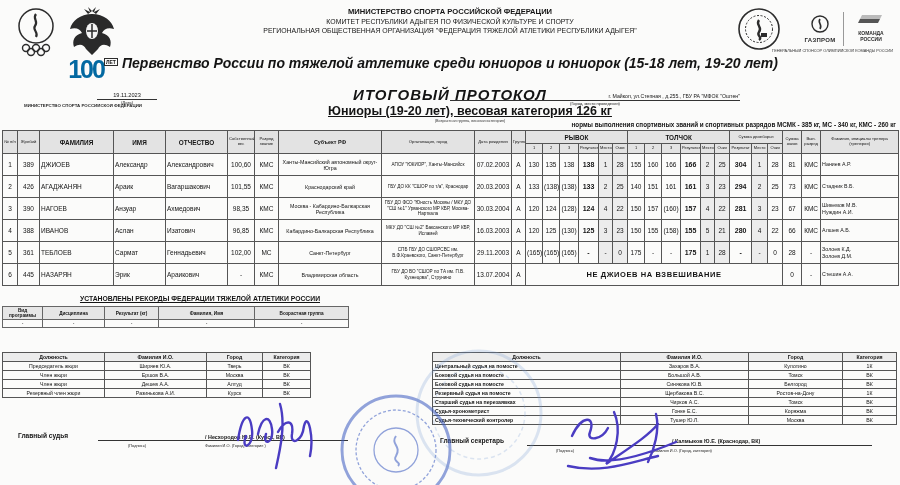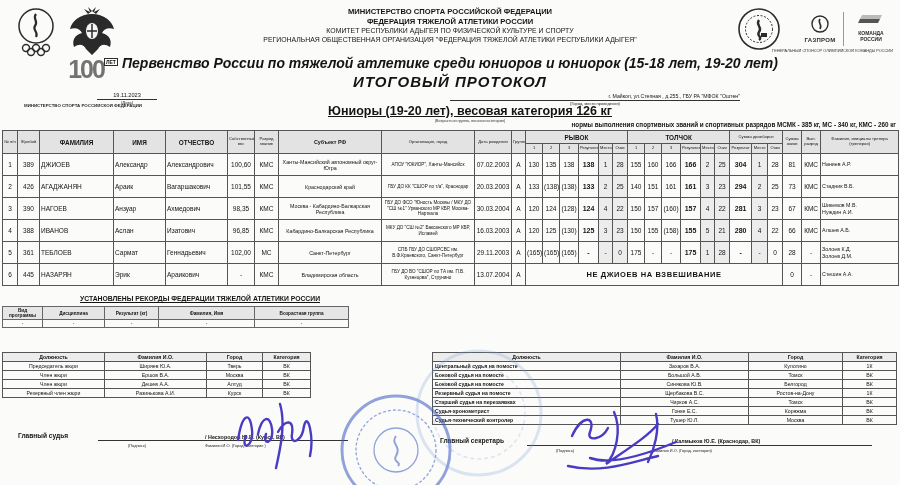--- a/index.html
+++ b/index.html
@@ -4,28 +4,28 @@
 <style>
 *{margin:0;padding:0;box-sizing:border-box}
 html,body{width:900px;height:485px}
 body{font-family:"Liberation Sans",sans-serif;background:#fbfbfa;color:#141414;position:relative;overflow:hidden}
 .abs{position:absolute}
 
 .org-lines{left:120px;top:7px;width:660px;text-align:center}
 .org-lines .l1,.org-lines .l2{font-size:7.6px;font-weight:bold;line-height:9.5px}
 .org-lines .l3,.org-lines .l4{font-size:6.9px;line-height:9px}
 .event-title{left:110px;top:55px;width:680px;text-align:center;font-size:14px;font-weight:bold;font-style:italic}
-.protocol-title{left:110px;top:73px;width:680px;text-align:center;font-size:15px;font-weight:bold;font-style:italic;letter-spacing:1px}
+.protocol-title{left:110px;top:86px;width:680px;text-align:center;font-size:15px;font-weight:bold;font-style:italic;letter-spacing:1px}
 .venue{left:450px;top:93px;width:290px;border-bottom:1px solid #333;font-size:5.2px;text-align:right;padding-bottom:1px}
 .venue-label{left:450px;top:101px;width:290px;text-align:center;font-size:4px;color:#222}
 .date-block{left:97px;top:92px;width:60px;text-align:center}
 .date-val{font-size:5.6px;border-bottom:1px solid #333;padding-bottom:1px}
 .date-label{font-size:4.2px}
 .centenary{left:58px;top:57px;width:70px;text-align:center;font-weight:bold}
-.centenary .big{font-size:25px;line-height:24px;letter-spacing:-2px;color:#737373}
+.centenary .big{font-size:25px;line-height:24px;letter-spacing:-2px;color:#0369a1}
 .centenary .let{font-size:5px;border:1px solid #2c2c2c;padding:0 1px;position:relative;top:-14px}
 .ministry-caption{left:18px;top:103px;width:130px;text-align:center;font-size:4.4px;font-weight:bold;line-height:5.2px;color:#2a2a2a}
 .sponsor-caption{left:770px;top:49px;width:125px;text-align:center;font-size:3.9px;line-height:4.6px;color:#333}
 .logo-box{color:#2b2b2b}
 .gazprom-text{font-size:6px;font-weight:bold;letter-spacing:.3px}
 .team-text{font-size:5px;font-weight:bold;line-height:5.5px;text-align:center}
 
 .cat-title{left:200px;top:104px;width:540px;text-align:center;font-size:12.5px;font-weight:bold;text-decoration:underline}
 .cat-sub{left:200px;top:119px;width:540px;text-align:center;font-size:3.8px;color:#333}
 .norms{left:420px;top:121px;width:476px;text-align:right;font-size:6.3px;font-weight:bold}
@@ -113,21 +113,20 @@
   <svg width="46" height="14" viewBox="0 0 46 14">
     <path d="M14 2 L34 2 L32 6 L12 6 Z" fill="#bbb"></path>
     <path d="M12 6 L32 6 L30 10 L10 10 Z" fill="#555"></path>
   </svg>
   <div class="team-text">КОМАНДА РОССИИ</div>
 </div>
 <div class="abs sponsor-caption">ГЕНЕРАЛЬНЫЙ СПОНСОР ОЛИМПИЙСКОЙ КОМАНДЫ РОССИИ</div>
 
 <div class="abs org-lines">
   <div class="l1">МИНИСТЕРСТВО СПОРТА  РОССИЙСКОЙ ФЕДЕРАЦИИ</div>
-  <div class="l2">ФЕДЕРАЦИЯ ТЯЖЕЛОЙ АТЛЕТИКИ РОССИИ</div>
   <div class="l3">КОМИТЕТ РЕСПУБЛИКИ АДЫГЕЯ ПО ФИЗИЧЕСКОЙ КУЛЬТУРЕ И СПОРТУ</div>
   <div class="l4">РЕГИОНАЛЬНАЯ ОБЩЕСТВЕННАЯ ОРГАНИЗАЦИЯ "ФЕДЕРАЦИЯ ТЯЖЕЛОЙ АТЛЕТИКИ РЕСПУБЛИКИ АДЫГЕЯ"</div>
 </div>
 <div class="abs event-title">Первенство России по тяжелой атлетике среди юниоров и юниорок (15-18 лет, 19-20 лет)</div>
 <div class="abs protocol-title">ИТОГОВЫЙ ПРОТОКОЛ</div>
 <div class="abs venue">г. Майкоп, ул.Степная , д.255., ГБУ РА "МФОК "Оштен"</div>
 <div class="abs venue-label">(Город, место проведения)</div>
 
 <div class="abs cat-title">Юниоры (19-20 лет), весовая категория 126 кг</div>
 <div class="abs cat-sub">(Возрастная группа, весовая категория)</div>

